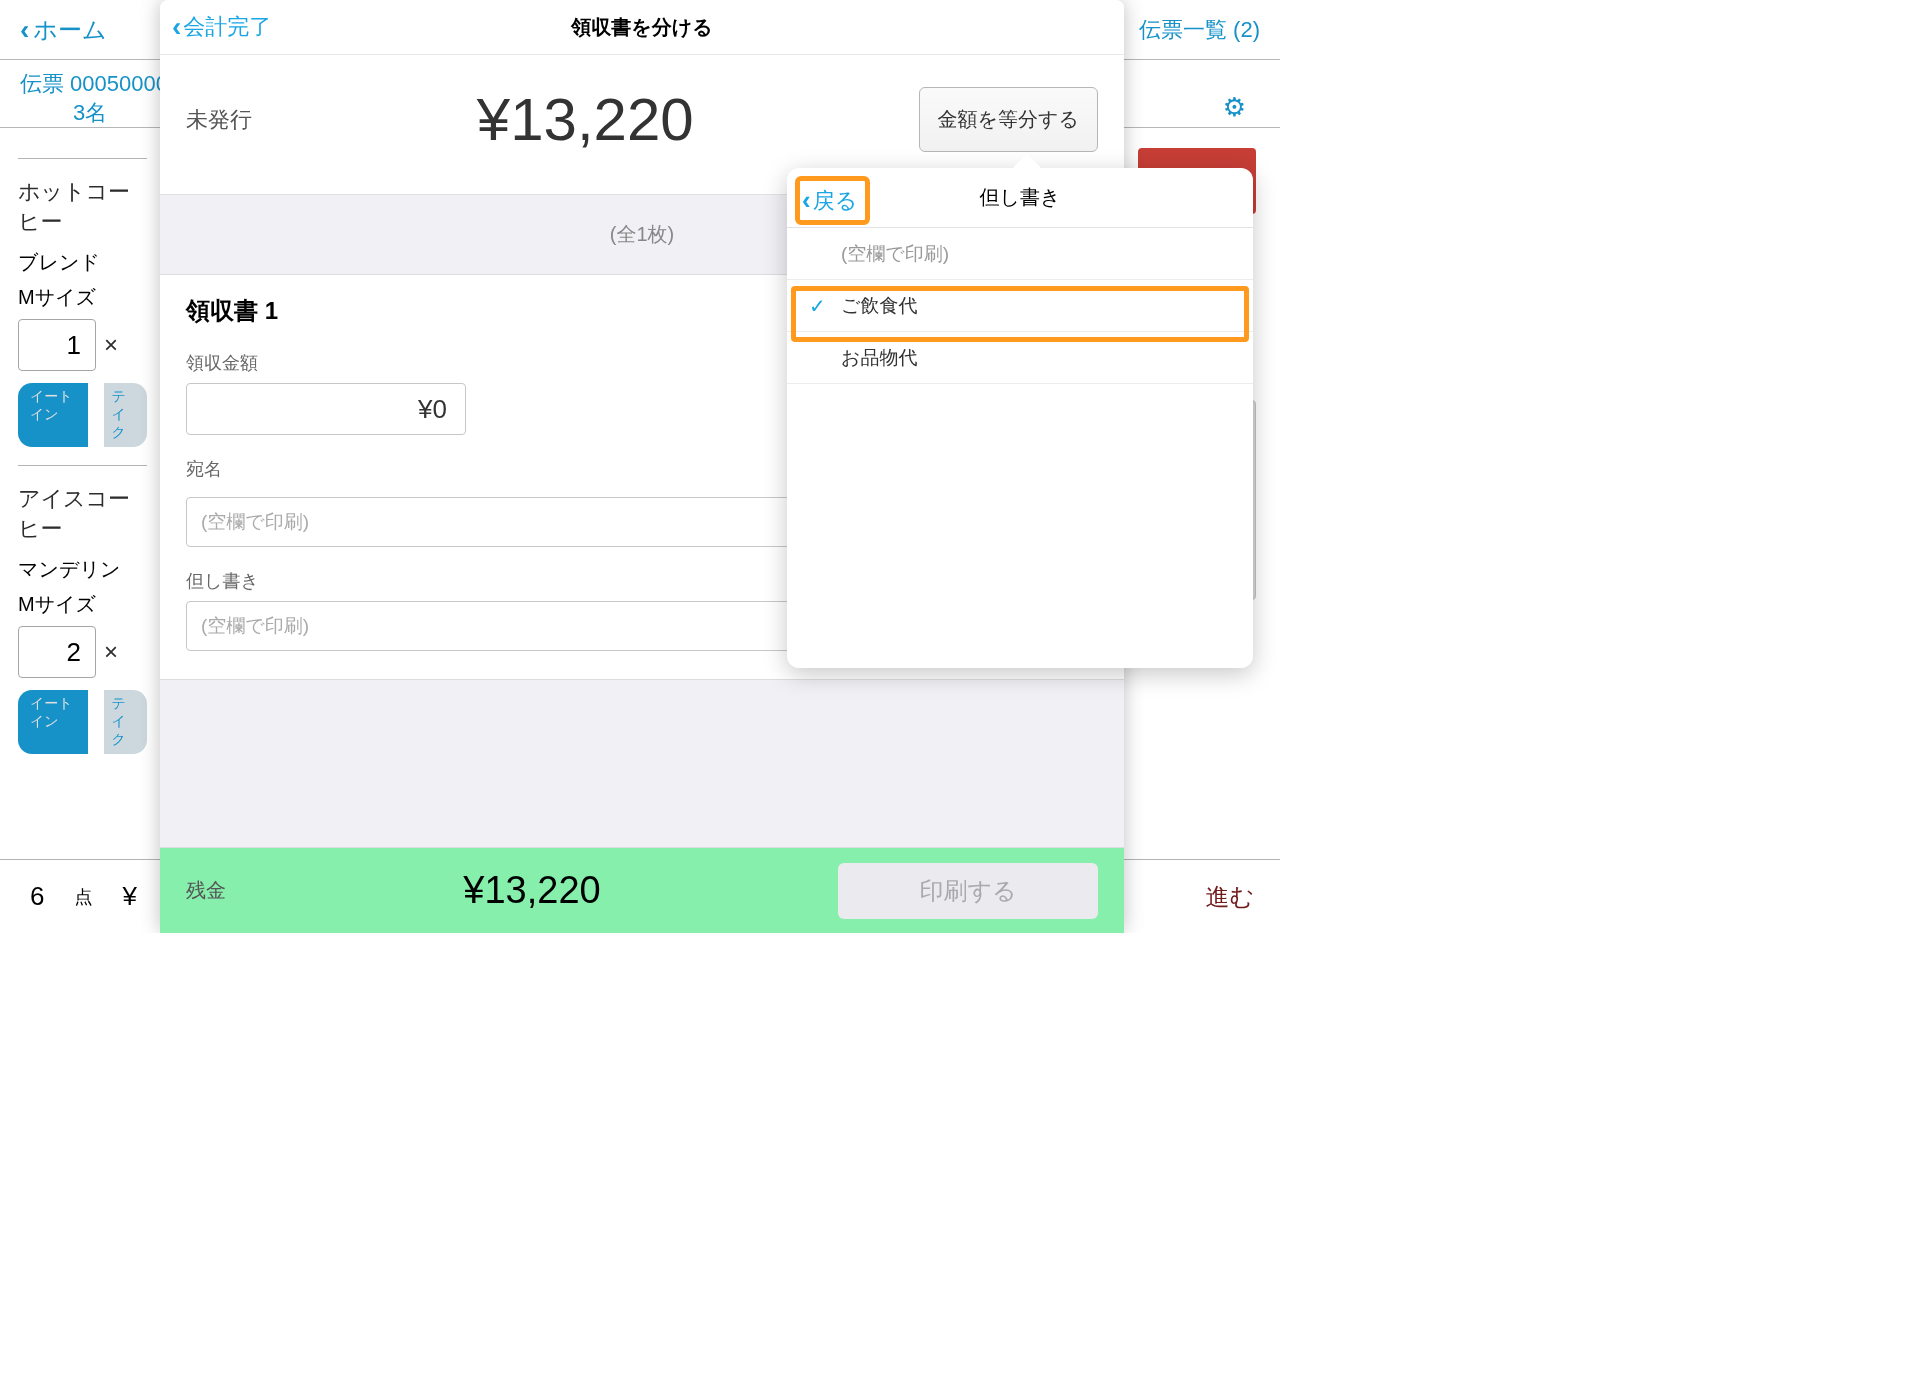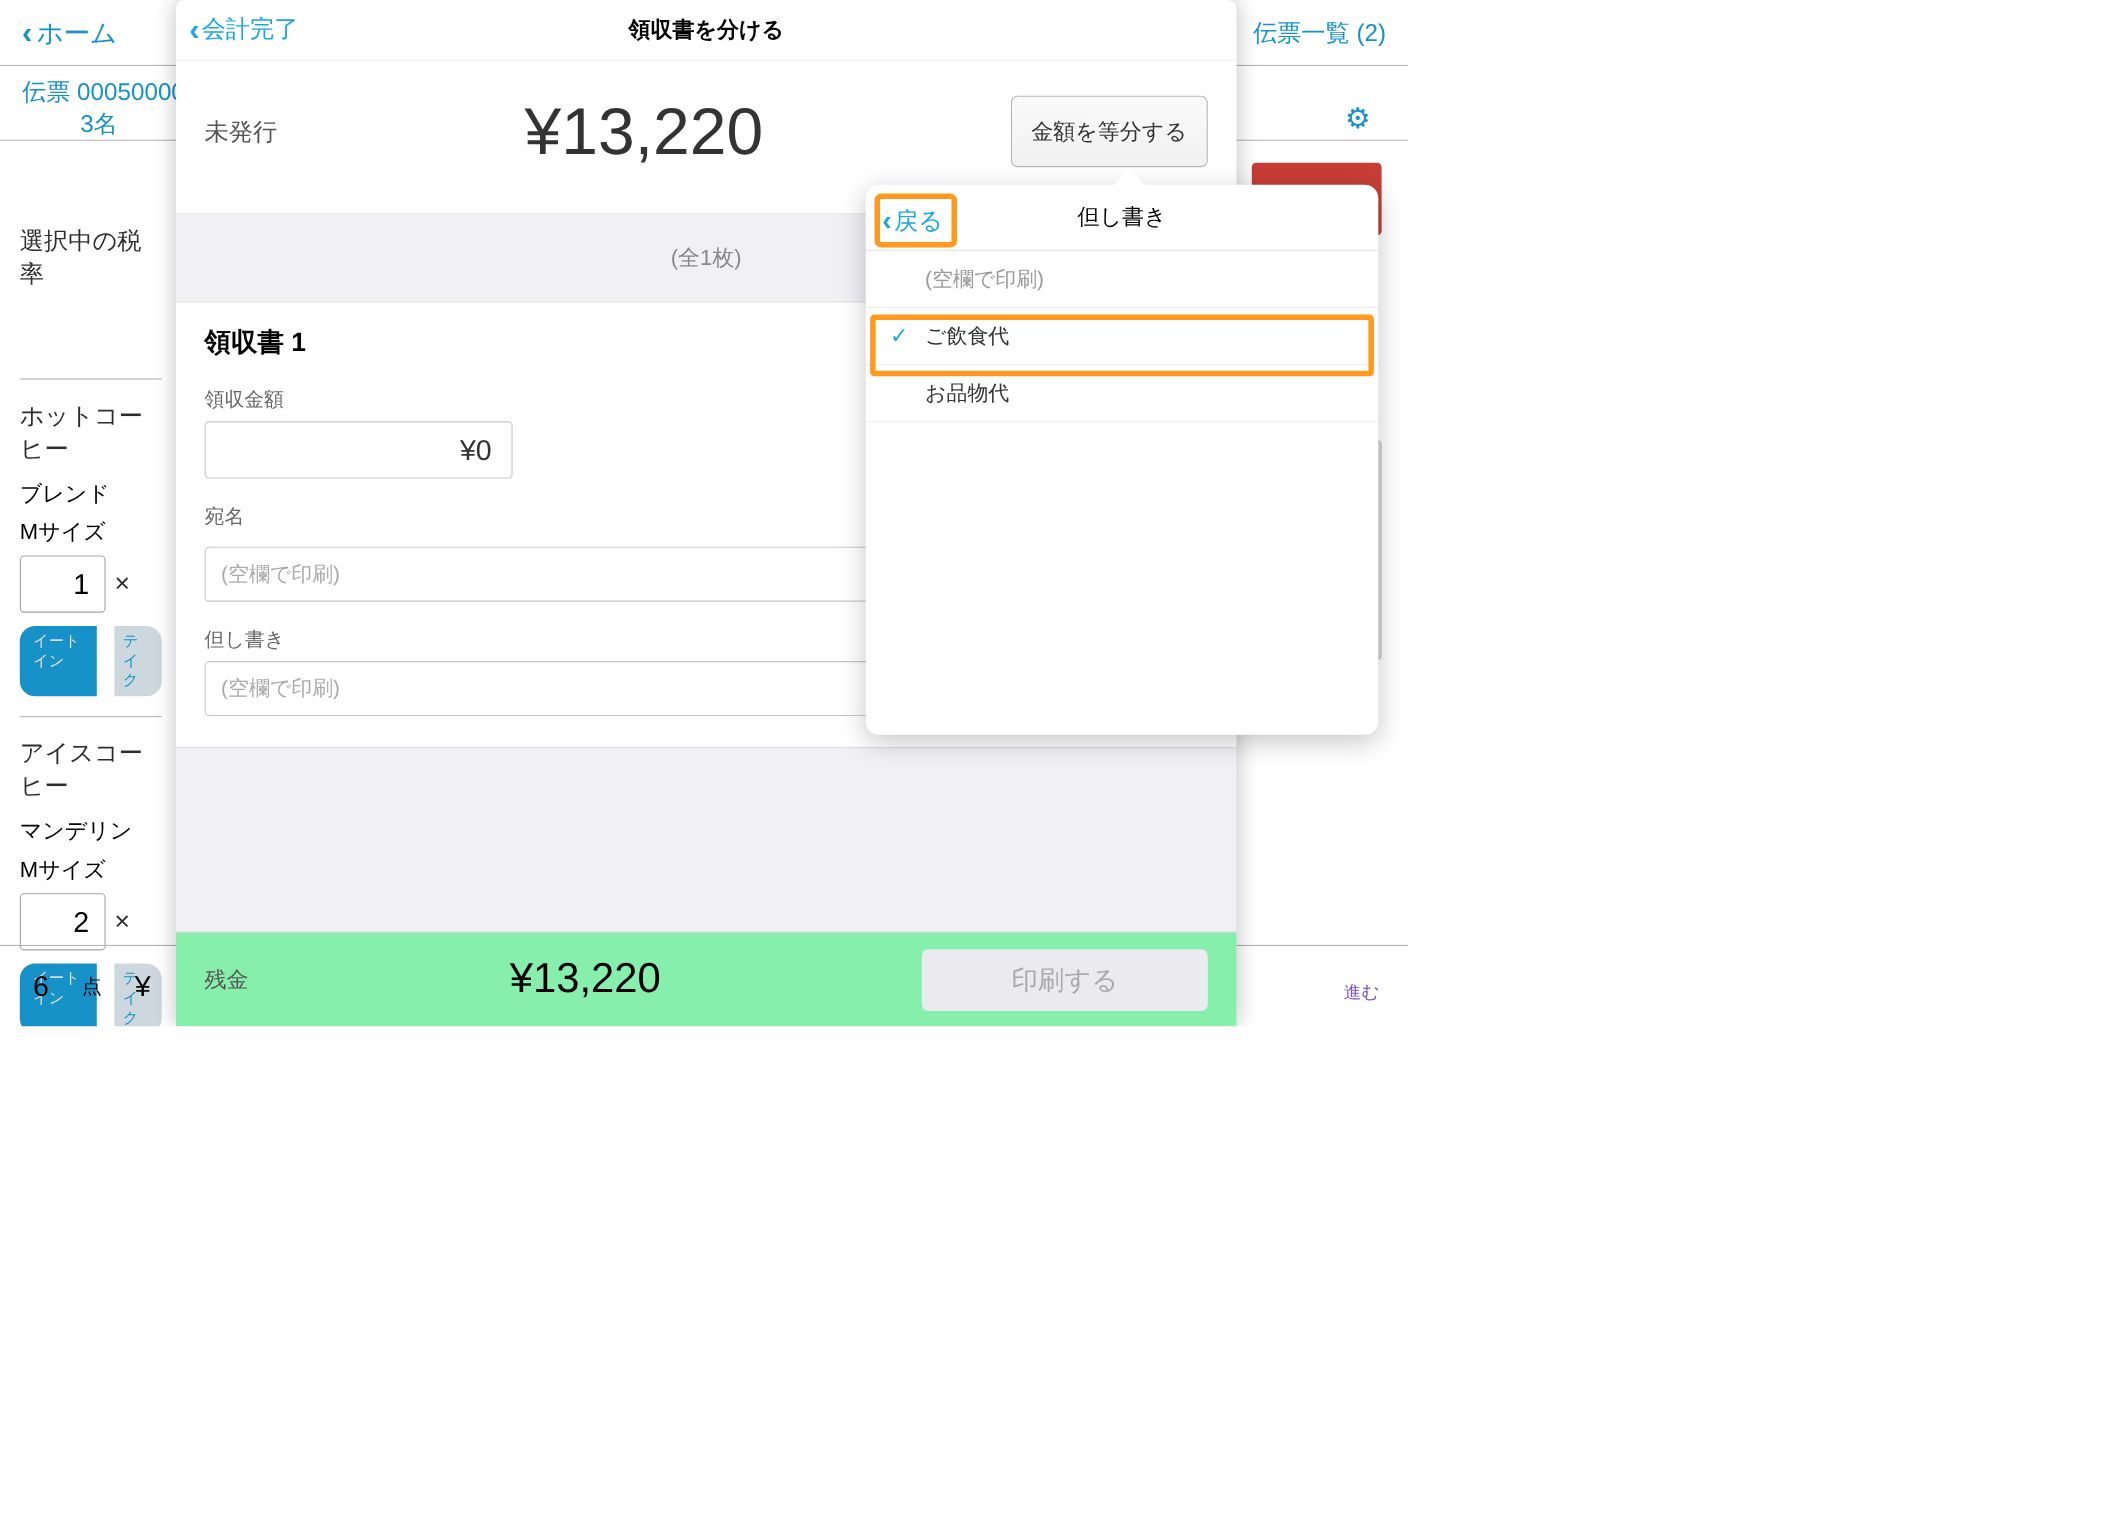--- a/index.html
+++ b/index.html
@@ -24,21 +24,21 @@
   .bg-sub { font-size:20px; color:#000000; margin-bottom:8px;}
   .bg-qty-row { display:flex; align-items:center; gap:8px; margin-bottom:12px;}
   .bg-qty { width:78px; height:52px; border:1px solid #bbb; border-radius:4px; display:flex; align-items:center; justify-content:flex-end; padding-right:14px; font-size:26px;}
   .bg-times { font-size:24px; color:#333;}
   .bg-tag-row { display:flex; gap:16px; margin-bottom:18px;}
   .bg-tag { font-size:14px; color:#fff; background:#1aa6e4; border-radius:14px 0 0 14px; padding:5px 12px;}
   .bg-tag2{ font-size:14px; color:#1aa6e4; background:#e9f6fc; border-radius:0 14px 14px 0; padding:5px 8px;}
   .bg-bottom { position:absolute; bottom:0; left:0; right:0; height:74px; border-top:1px solid #ccc; display:flex; align-items:center; padding:0 30px; gap:30px;}
   .bg-count { font-size:26px;}
   .bg-count-sub{ font-size:18px;}
-  .bg-proceed { position:absolute; right:26px; bottom:20px; font-size:16px; color:#8b5cf6;}
+  .bg-proceed { position:absolute; right:26px; bottom:20px; font-size:24px; color:#7f1d1d;}
 
   
   .modal { position:absolute; top:0; left:160px; width:964px; height:933px; background:#f1f0f5; border-radius:8px; box-shadow:0 0 20px rgba(0,0,0,.25); display:flex; flex-direction:column; }
   .modal-hdr { height:55px; background:#fff; border-radius:8px 8px 0 0; display:flex; align-items:center; position:relative; border-bottom:1px solid #e8e8e8;}
   .modal-back { position:absolute; left:12px; color:#1aa6e4; font-size:22px; display:flex; align-items:center; gap:2px;}
   .modal-back .chev { font-size:28px; font-weight:600;}
   .modal-title { margin:0 auto; font-size:20px; font-weight:600;}
 
   .amount-row { background:#fff; padding:30px 26px 40px 26px; display:flex; align-items:center; border-bottom:1px solid #e2e2e2;}
   .unissued { font-size:22px; color:#555; flex:0 0 auto;}
@@ -90,21 +90,20 @@
   </div>
   <div class="bg-slip-info">
     <span>伝票 00050000</span>
     <span class="center3">3名</span>
   </div>
   <div class="bg-gear">⚙</div>
   <div class="bg-bar"></div>
   <div class="bg-bar2"></div>
 
   <div class="bg-left">
-    <div class="bg-tax">選択中の税率</div>
     <div class="bg-divider"></div>
     <div class="bg-item-name">ホットコーヒー</div>
     <div class="bg-sub">ブレンド</div>
     <div class="bg-sub">Mサイズ</div>
     <div class="bg-qty-row">
       <div class="bg-qty">1</div>
       <div class="bg-times">×</div>
     </div>
     <div class="bg-tag-row">
       <span class="bg-tag">イートイン</span>

